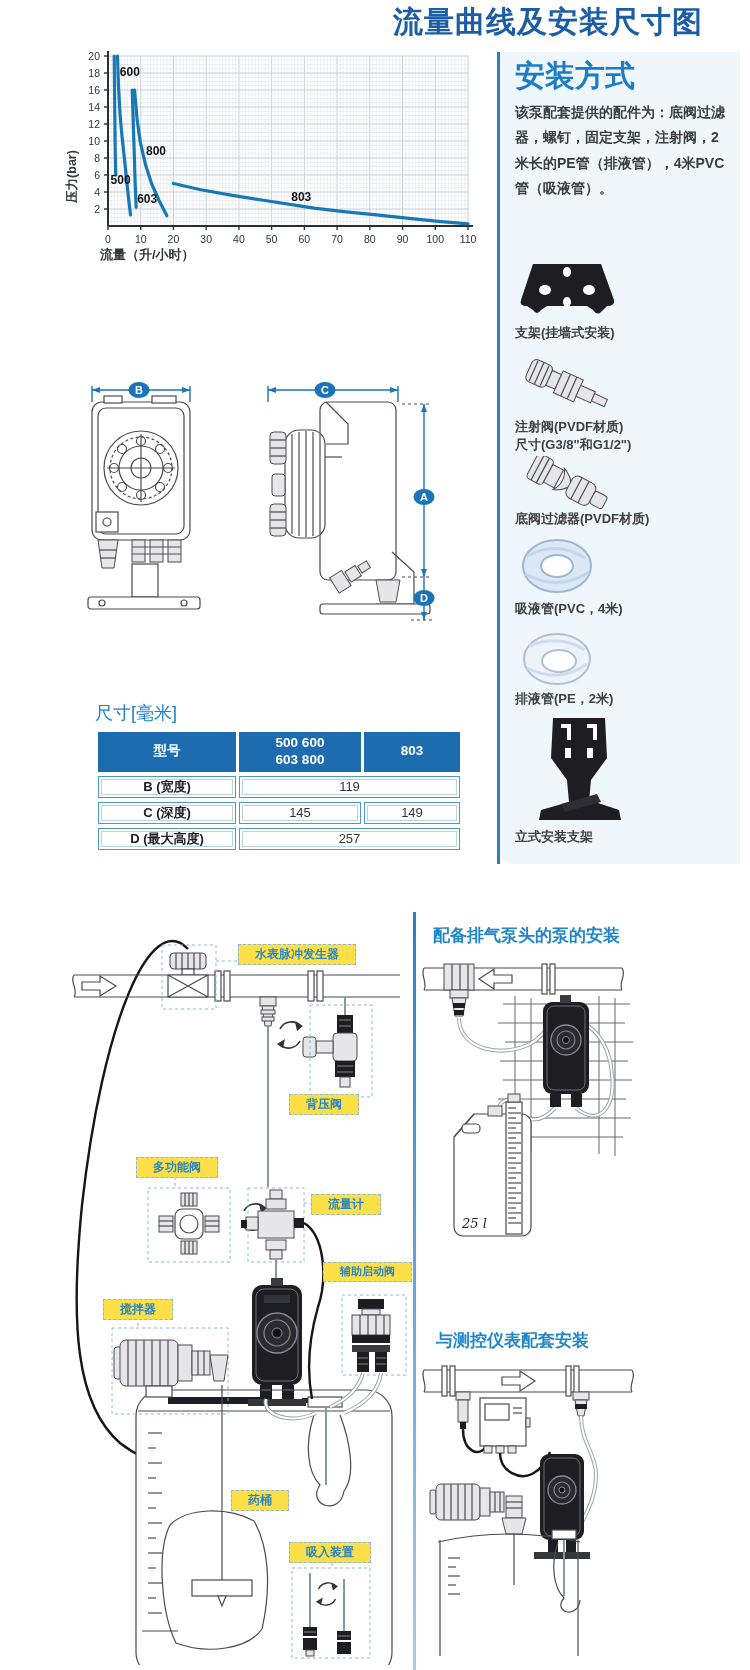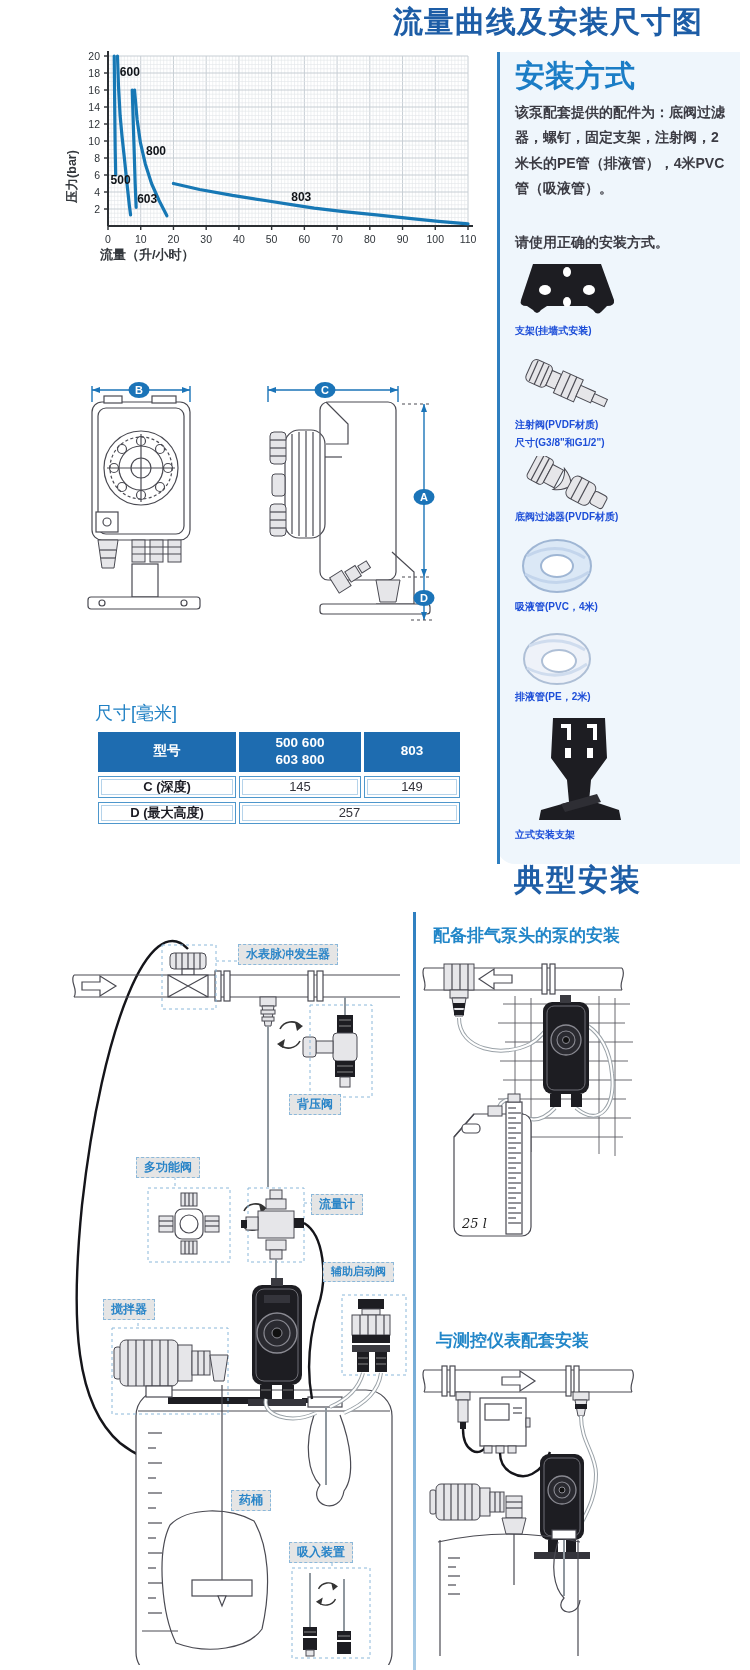--- a/index.html
+++ b/index.html
@@ -15,42 +15,42 @@
   .tick{font-size:10.5px;fill:#2e3338;font-family:"Liberation Sans",sans-serif;}
   .curve-label{font-size:12px;font-weight:bold;fill:#0f1318;font-family:"Liberation Sans",sans-serif;}
   
   .side-panel{position:absolute;left:497px;top:52px;width:243px;height:812px;
               background:#eff6fc;border-radius:0 0 0 18px;}
   .side-divider{position:absolute;left:0;top:0;width:3px;height:100%;background:#2e7fc0;}
   .sp-heading{position:absolute;left:18px;top:4px;font-size:30px;font-weight:bold;color:#1b7dc6;margin:0;}
   .sp-para{position:absolute;left:18px;width:212px;font-size:14px;font-weight:bold;
            color:#3c3c44;line-height:1.82;margin:0;}
   .acc-img{position:absolute;left:20px;}
-  .acc-caption{position:absolute;left:18px;font-size:10px;font-weight:bold;color:#1d4ed8;white-space:nowrap;}
+  .acc-caption{position:absolute;left:18px;font-size:13px;font-weight:bold;color:#404040;white-space:nowrap;}
   
   .dim-pill{position:absolute;width:21px;height:16px;border-radius:50%;background:#1b74b8;
             color:#fff;font-size:11px;font-weight:bold;display:flex;align-items:center;
             justify-content:center;transform:translate(-50%,-50%);}
   
   .dims-heading{position:absolute;left:95px;top:701px;font-size:18px;font-weight:normal;color:#2080c4;margin:0;}
   .dims-table{position:absolute;left:95px;top:728px;width:362px;border-collapse:separate;
               border-spacing:3px 4px;table-layout:fixed;}
   .dims-table th{background:#1e6cb0;color:#fff;font-size:13.5px;font-weight:bold;
                  padding:3px 0;line-height:1.25;}
   .dims-table td{background:#fff;border:1px solid #4e97cc;text-align:center;font-size:13px;
                  color:#33333b;padding:1px 0;box-shadow:inset 0 0 0 2px #fff,inset 0 0 0 3px #b5d3ea;}
   .dims-table td.lbl{font-weight:bold;color:#1c1c24;}
   
   .typical-heading{position:absolute;left:514px;top:860px;font-size:30px;font-weight:bold;
                    color:#1d5da6;letter-spacing:2px;margin:0;}
   .col-divider{position:absolute;left:413px;top:912px;width:3px;height:758px;
                background:linear-gradient(#2e7fc0,#a9cce6);}
   .subhead{position:absolute;font-size:17px;font-weight:bold;color:#2186c8;margin:0;}
-  .dlbl{position:absolute;border:1px dashed #8bb8da;background:#e5e5e5;color:#2a85c8;
-        font-size:12px;font-weight:bold;padding:2px 7px;line-height:1.25;white-space:nowrap;}
+  .dlbl{position:absolute;border:1px dashed #8bb8da;background:#fde047;color:#2a85c8;
+        font-size:12px;font-weight:bold;padding:2px 16px;line-height:1.25;white-space:nowrap;}
   
   .ln{stroke:#4a4a52;stroke-width:1.2;fill:none;}
   .lnw{stroke:#4a4a52;stroke-width:1.2;fill:#fff;}
   .lng{stroke:#4a4a52;stroke-width:1;fill:#e6e6e9;}
   .tube{stroke:#9aa2a8;stroke-width:4;fill:none;}
   .tube2{stroke:#fff;stroke-width:2;fill:none;}
   .thin{stroke:#8f979e;stroke-width:2;fill:none;}
   .cable{stroke:#15151a;stroke-width:2.4;fill:none;}
   .dash{stroke:#8bb8da;stroke-width:1;fill:none;stroke-dasharray:3,3;}
   .grid{stroke:#5a5a60;stroke-width:0.9;}
@@ -286,21 +286,20 @@
       <text x="67.12727272727273" y="157.05" class="curve-label">603</text>
       <text x="75.96363636363637" y="109.44999999999999" class="curve-label">800</text>
       <text x="221.27272727272725" y="154.5" class="curve-label">803</text>
     </svg>
   <div class="xlabel">流量（升/小时）</div>
 
   <div class="side-panel">
     <div class="side-divider"></div>
     <h2 class="sp-heading">安装方式</h2>
     <p class="sp-para" style="top:48px">该泵配套提供的配件为：底阀过滤器，螺钉，固定支架，注射阀，2米长的PE管（排液管），4米PVC管（吸液管）。</p>
-    <p class="sp-para" style="top:178px">请使用正确的安装方式。</p>
 
     <svg class="acc-img" style="top:208px" width="100" height="60" viewBox="0 0 100 60">
       <path d="M16,4 H84 L97,40 Q98,46 90,46 L84,52 Q80,56 76,50 L70,46 H30 L24,50 Q20,56 16,50 L10,46 Q2,46 4,40 Z" fill="#1d1d22"></path>
       <ellipse cx="50" cy="12" rx="4" ry="5" fill="#fff"></ellipse>
       <ellipse cx="28" cy="30" rx="6" ry="5" fill="#fff"></ellipse>
       <ellipse cx="72" cy="30" rx="6" ry="5" fill="#fff"></ellipse>
       <ellipse cx="50" cy="42" rx="4" ry="5" fill="#fff"></ellipse>
     </svg>
     <div class="acc-caption" style="top:272px">支架(挂墙式安装)</div>
 
@@ -457,32 +456,35 @@
         <th>型号</th>
         <th>
           <div>500 600</div>
           <div>603 800</div>
         </th>
         <th>803</th>
       </tr>
     </thead>
     <tbody>
       <tr>
+        <td class="lbl">B (宽度)</td>
+        <td colspan="2">119</td>
+      </tr>
+      <tr>
         <td class="lbl">C (深度)</td>
         <td>145</td>
         <td>149</td>
       </tr>
       <tr>
         <td class="lbl">D (最大高度)</td>
         <td colspan="2">257</td>
       </tr>
     </tbody>
   </table>
 
-  <h2 class="typical-heading">典型安装</h2>
   <div class="col-divider"></div>
 
   <svg class="abs" style="left:58px;top:885px" width="352" height="780" viewBox="0 0 352 780">
 
     <path class="cable" d="M130,64 C 92,24 44,140 24,320 C 12,440 18,520 62,558 C 122,606 216,575 258,528"></path>
 
     <rect x="78" y="505" width="256" height="288" rx="26" class="lnw"></rect>
     <line x1="80" y1="526" x2="332" y2="526" class="ln"></line>
     <rect x="110" y="512" width="95" height="7" fill="#1d1d22"></rect>
     <rect x="244" y="513" width="24" height="5" fill="#1d1d22"></rect>

